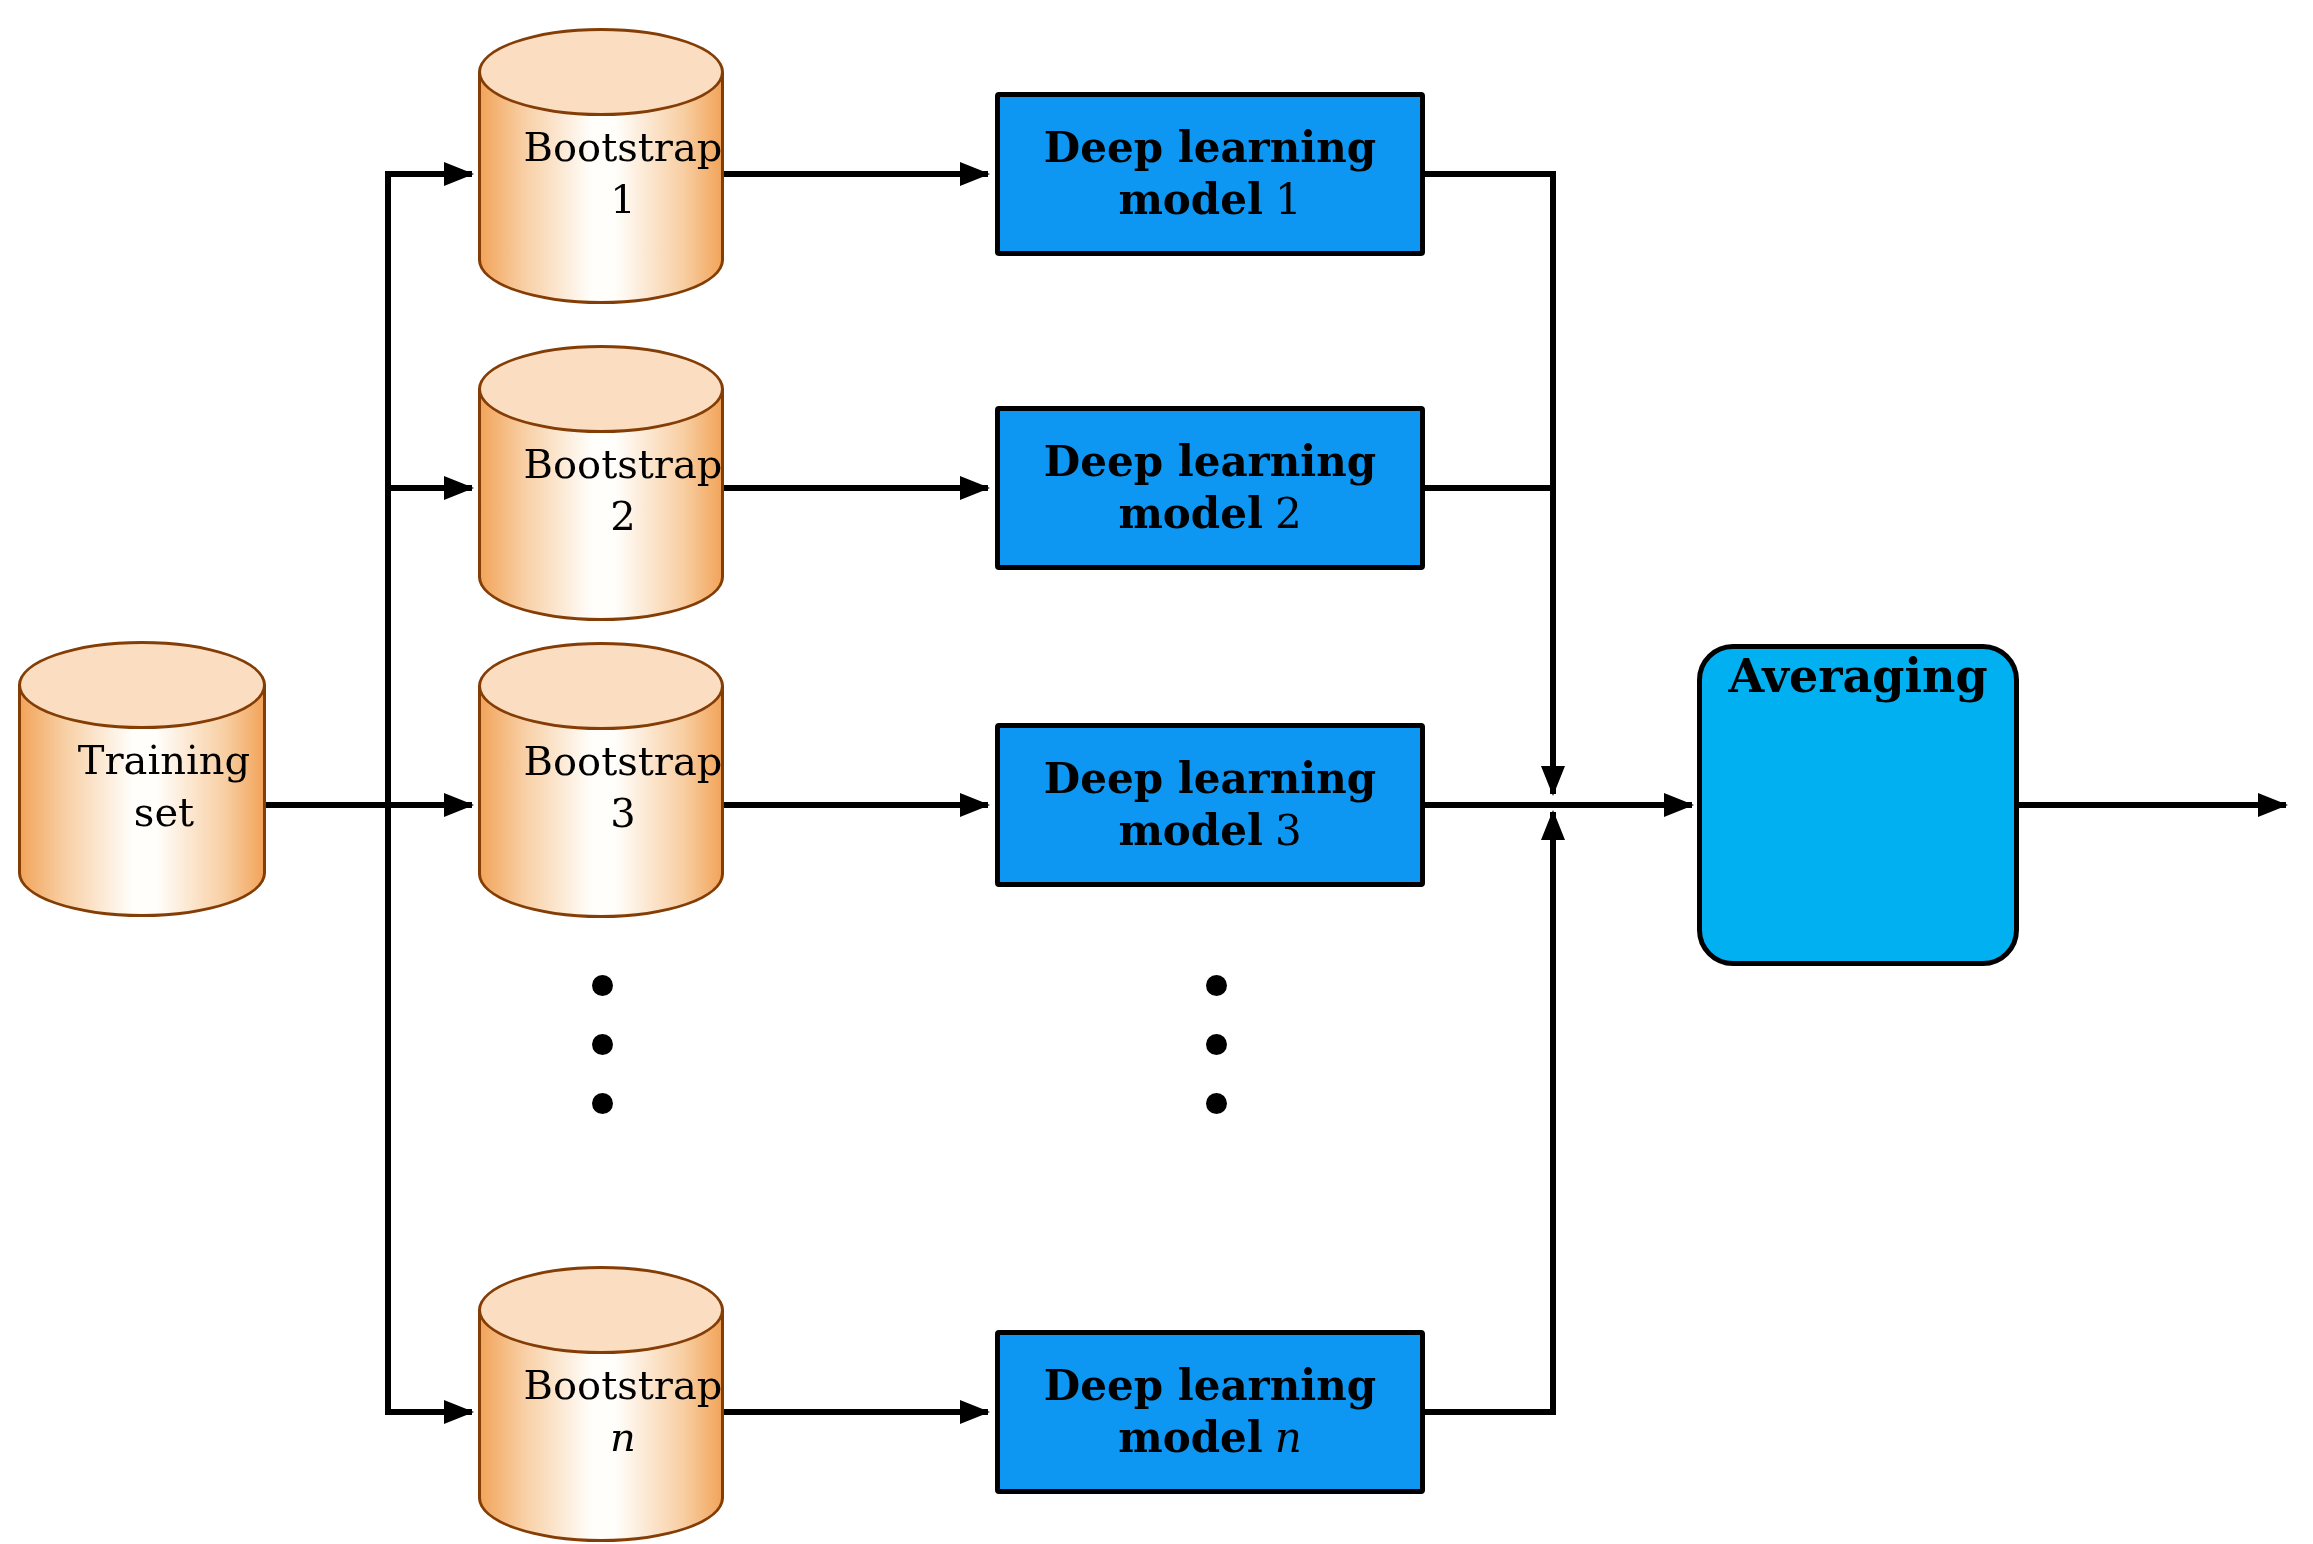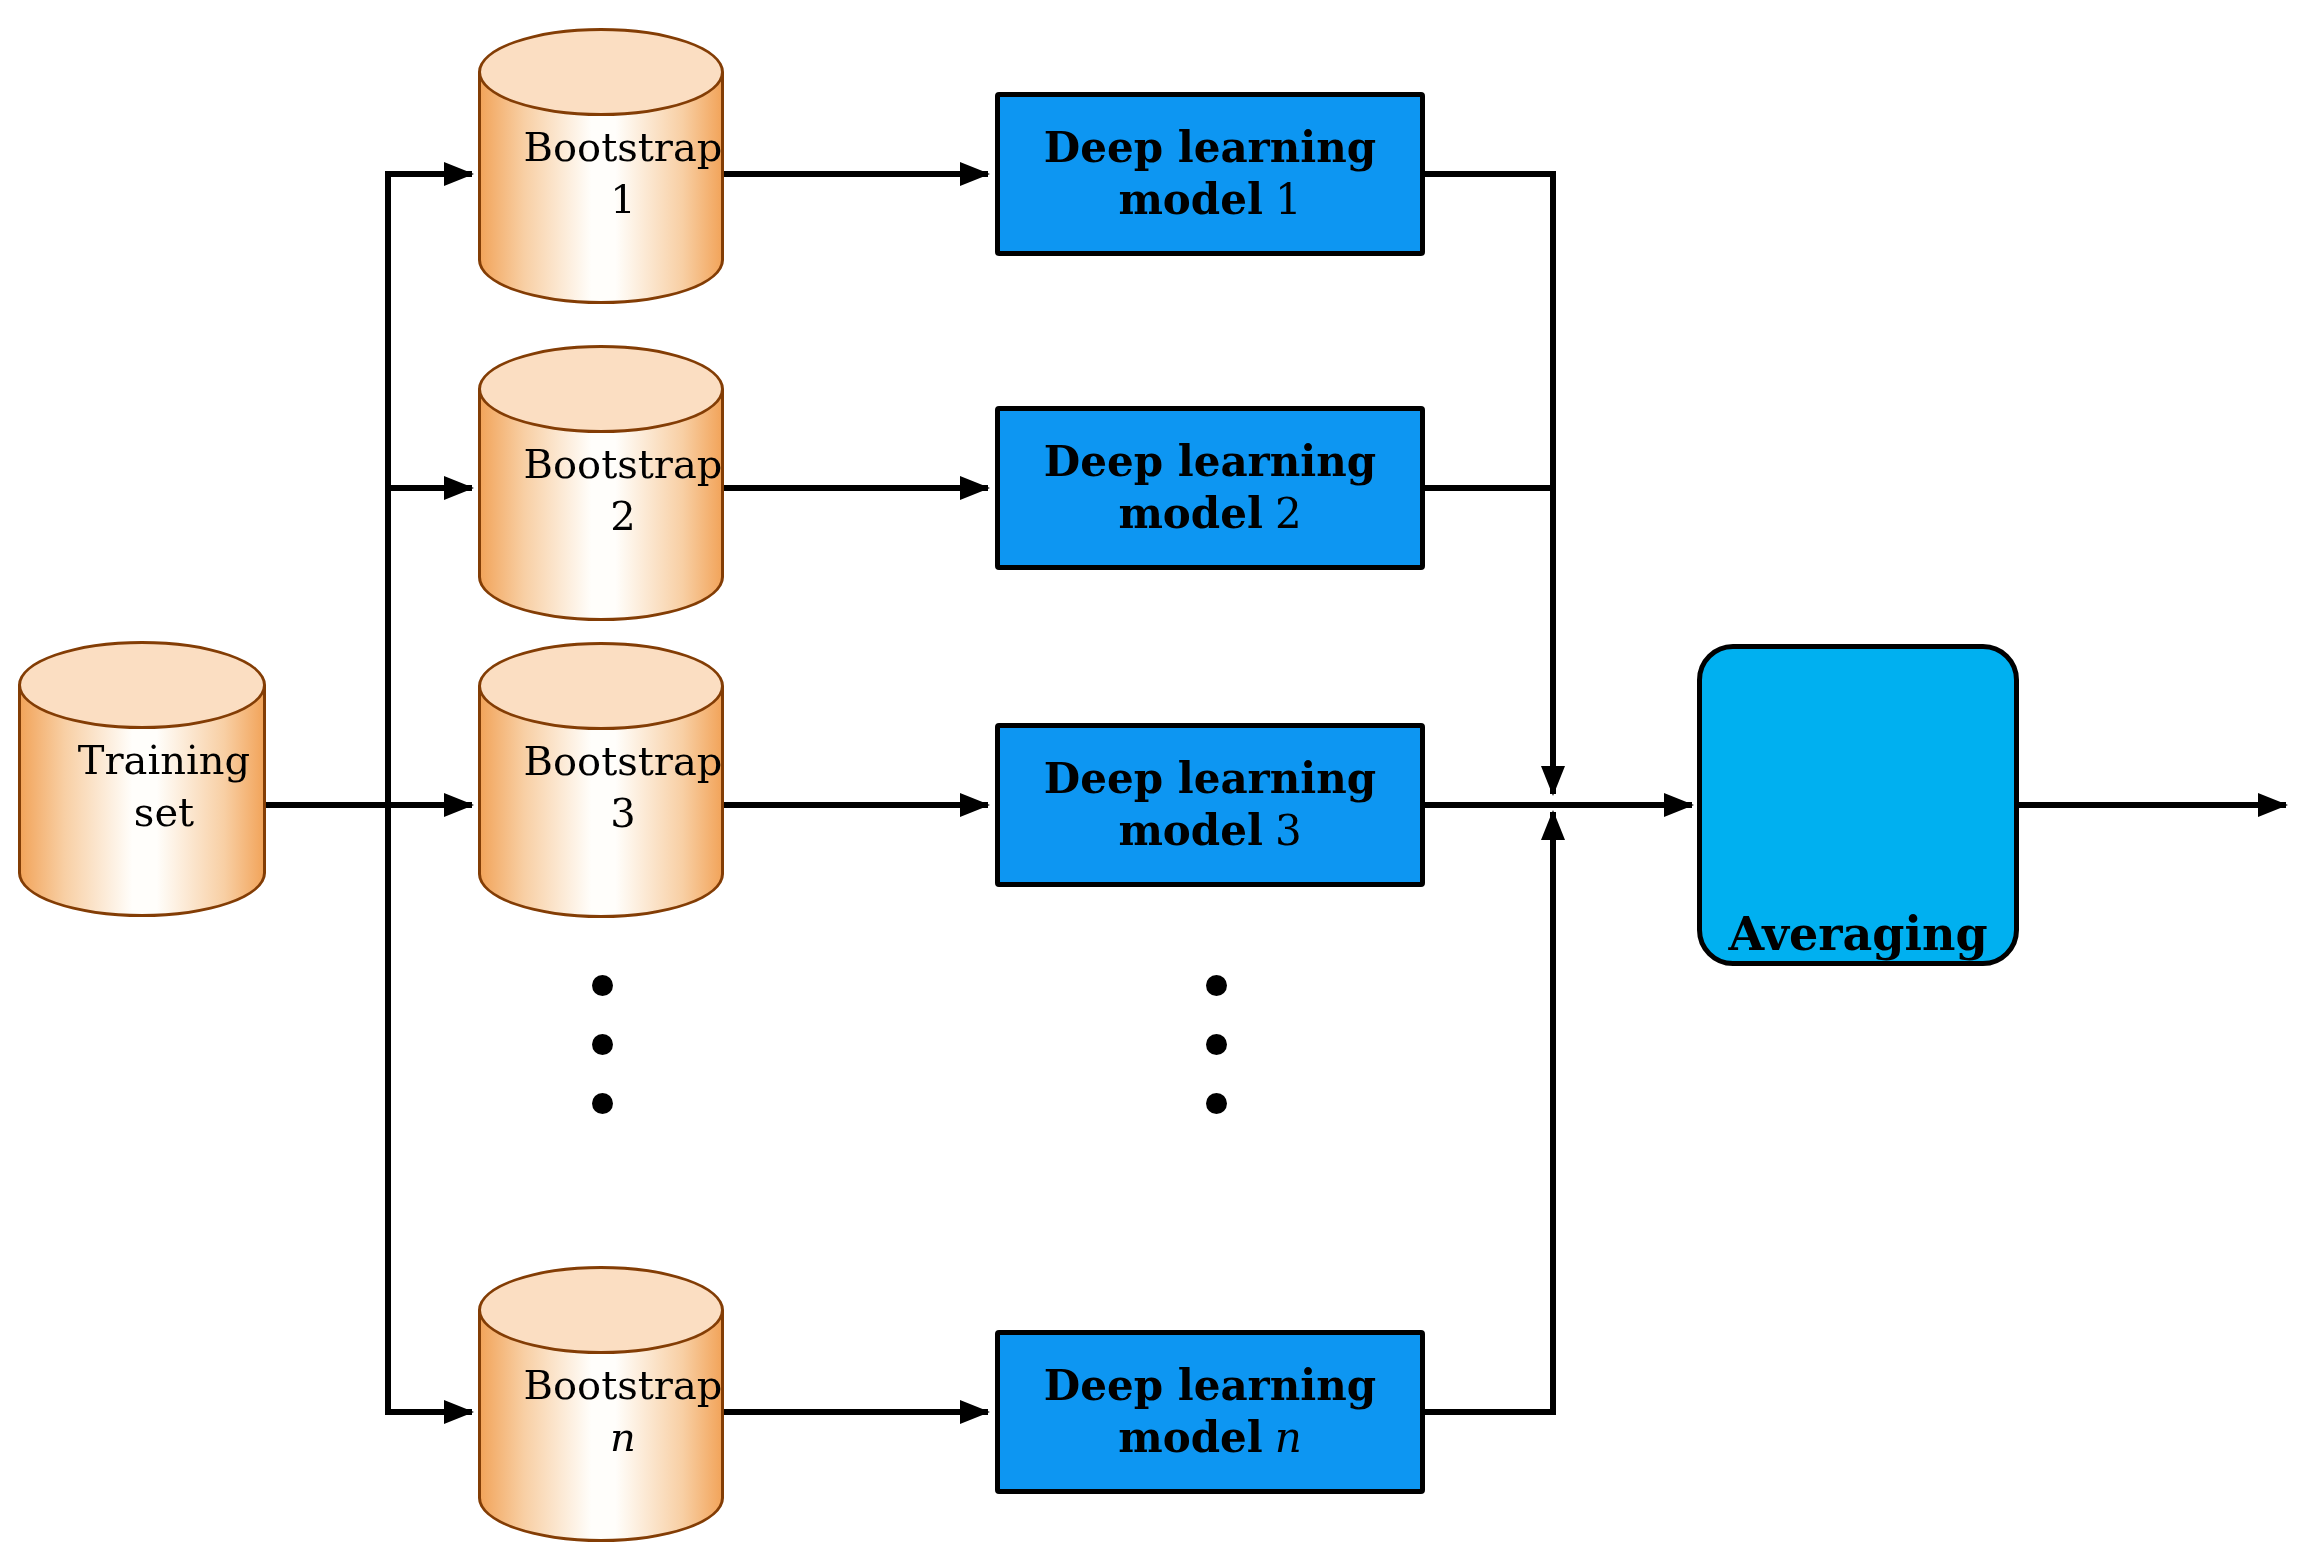--- a/index.html
+++ b/index.html
@@ -63,21 +63,21 @@
     border-radius:4px;box-sizing:border-box;
     display:flex;align-items:center;justify-content:center;text-align:center;
   }
   .model-label{font-size:42px;line-height:1.25;font-weight:bold;}
   .model-label .num{font-weight:normal;margin-left:12px;}
   .averaging-box{
     position:absolute;left:1697px;top:644px;width:322px;height:322px;
     background:var(--averaging-box);
     border:5px solid var(--box-border);
     border-radius:36px;box-sizing:border-box;
-    display:flex;align-items:flex-end;justify-content:center;text-align:center;
+    display:flex;align-items:flex-start;justify-content:center;text-align:center;
   }
   .averaging-label{font-size:46px;font-weight:bold;}
 
   .italic{font-style:italic;}
 
   
   .dots{position:absolute;display:flex;flex-direction:column;gap:38px;}
   .dot{width:21px;height:21px;border-radius:50%;background:var(--arrow);}
 </style>
 </head>

